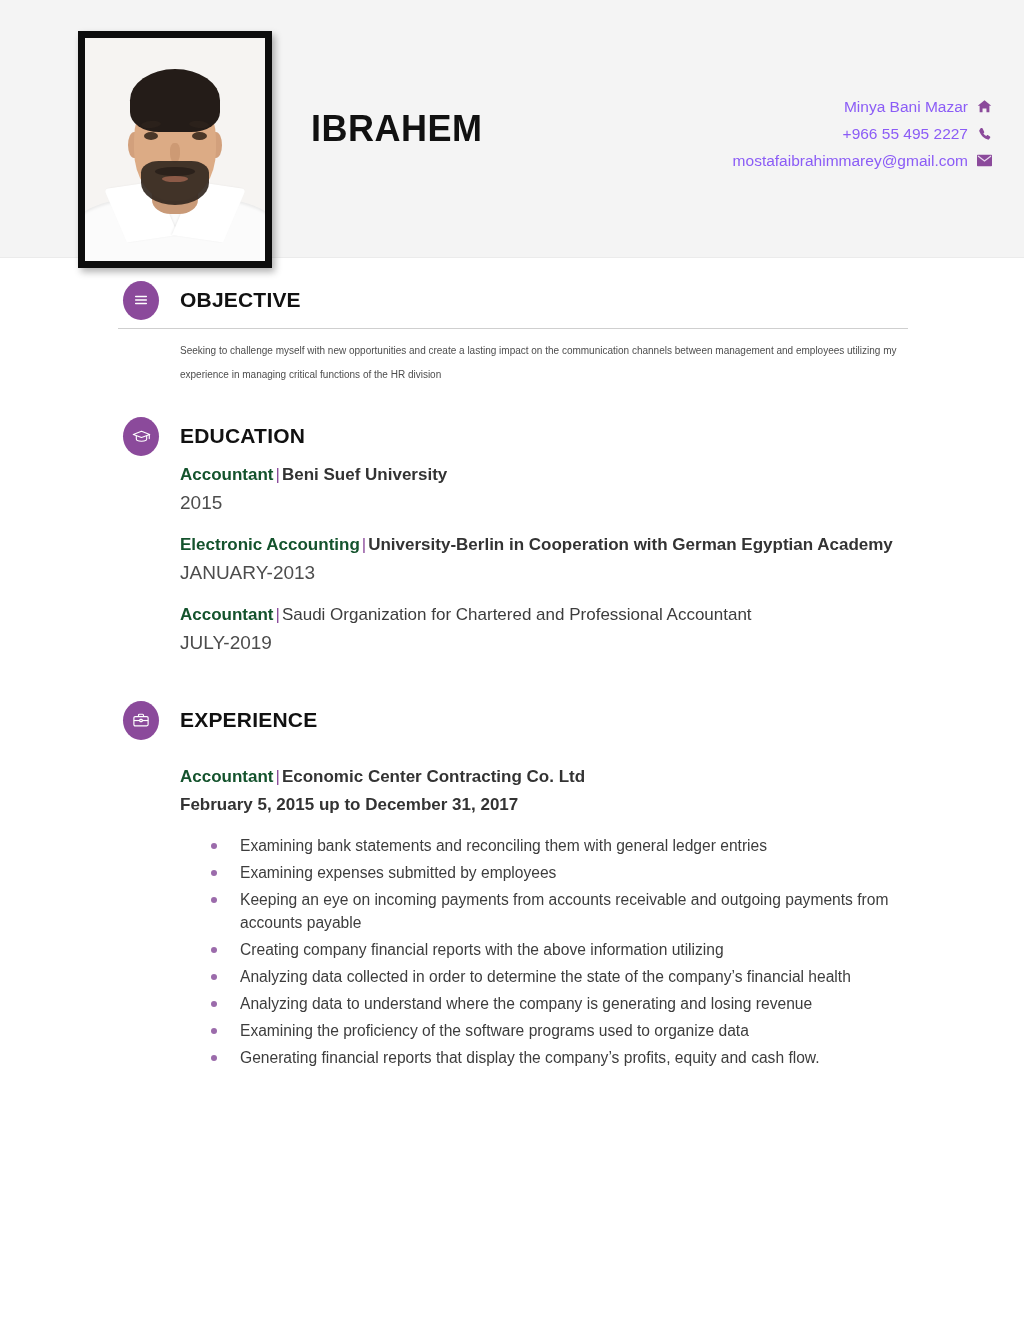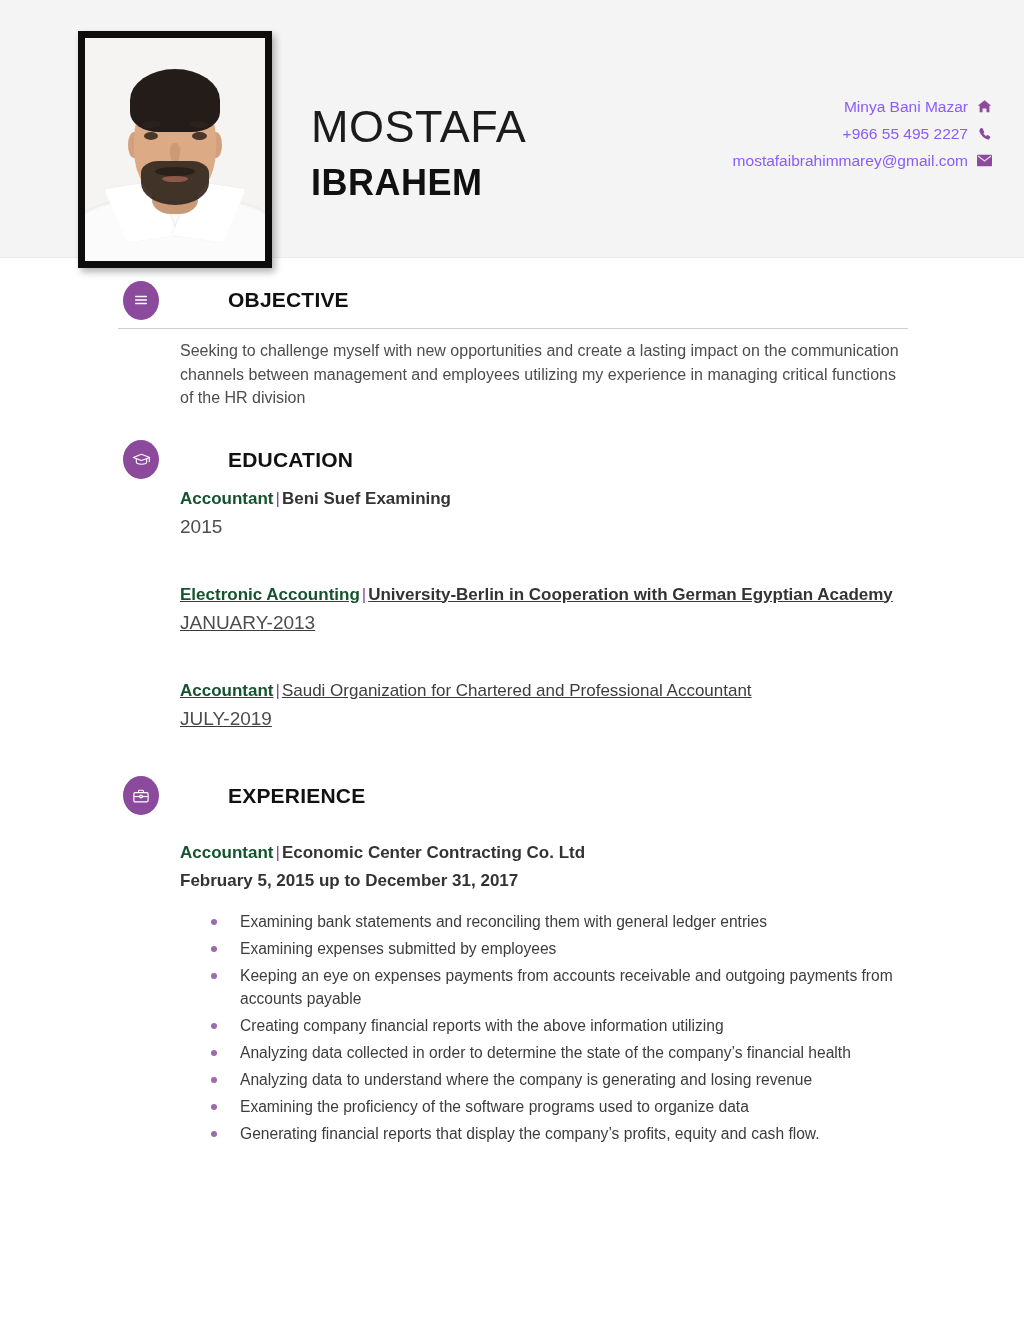--- a/index.html
+++ b/index.html
@@ -165,21 +165,20 @@
     left: 0; top: 258px;
     width: 1024px;
   }
   .section { position: relative; }
 
   .sec-head {
     position: relative;
     display: flex;
     align-items: center;
     height: 44px;
-    padding-left: 48px;
   }
   .sec-badge {
     position: absolute;
     left: 123px;
     width: 36px;
     height: 39px;
     border-radius: 50%;
     background: #8b4a9b;
     display: flex;
     align-items: center;
@@ -201,28 +200,28 @@
     height: 1px;
     background: #cfcfcf;
   }
 
   .sec-body {
     margin-left: 180px;
     width: 730px;
   }
 
   .objective-text {
-    font-size: 16px;
+    font-size: 10px;
     line-height: 23.5px;
     color: #4d4d4d;
     margin-top: 10px;
   }
 
   .edu-entry { margin-top: 4px; }
-  .edu-entry.gap { margin-top: 42px; text-decoration: underline; }
+  .edu-entry.gap { margin-top: 16px; }
   .entry-title {
     font-size: 17px;
     line-height: 26px;
     color: #333333;
     font-weight: 700;
   }
   .entry-title.light { font-weight: 400; color:#3d3d3d; }
   .entry-role {
     color: #14532d;
     font-weight: 700;
@@ -290,21 +289,20 @@
       <div class="p-eyeR"></div>
       <div class="p-nose"></div>
       <div class="p-beard"></div>
       <div class="p-stache"></div>
       <div class="p-mouth"></div>
     </div>
   </div>
 </div>
 
 <div class="name-block">
-  <div class="name-first">MOSTAFA</div>
   <div class="name-last">IBRAHEM</div>
 </div>
 
 <div class="contact-block">
 
   <div class="contact-row">
     <span>Minya Bani Mazar</span>
     <span class="contact-ico">
       <svg width="15" height="15" viewBox="0 0 16 16" fill="currentColor">
         <path d="M8 1.2 0.8 7.2h2V14h3.1V10.1h4.2V14h3.1V7.2h2L8 1.2z"></path>
@@ -360,21 +358,21 @@
           <path d="M5 7.4v3.6c0 1.4 2.7 2.5 6 2.5s6-1.1 6-2.5V7.4"></path>
           <line x1="20" y1="5.8" x2="20" y2="10.4" stroke-linecap="round"></line>
         </svg>
       </div>
       <div class="sec-title">EDUCATION</div>
     </div>
     <div class="sec-body" style="margin-top:2px;">
 
       <div class="edu-entry">
         <div class="entry-title">
-          <span class="entry-role">Accountant</span><span class="entry-sep">|</span><span>Beni Suef Examining</span>
+          <span class="entry-role">Accountant</span><span class="entry-sep">|</span><span>Beni Suef University</span>
         </div>
         <div class="entry-date">2015</div>
       </div>
 
       <div class="edu-entry gap">
         <div class="entry-title">
           <span class="entry-role">Electronic Accounting</span><span class="entry-sep">|</span><span>University-Berlin in Cooperation with German Egyptian Academy</span>
         </div>
         <div class="entry-date">JANUARY-2013</div>
       </div>
@@ -405,21 +403,21 @@
 
       <div class="exp-entry">
         <div class="entry-title">
           <span class="entry-role">Accountant</span><span class="entry-sep">|</span><span>Economic Center Contracting Co. Ltd</span>
         </div>
         <div class="entry-date bold">February 5, 2015 up to December 31, 2017</div>
 
         <ul class="bullets">
           <li><span class="btext">Examining bank statements and reconciling them with general ledger entries</span></li>
           <li><span class="btext">Examining expenses submitted by employees</span></li>
-          <li><span class="btext">Keeping an eye on expenses payments from accounts receivable and outgoing payments from accounts payable</span></li>
+          <li><span class="btext">Keeping an eye on incoming payments from accounts receivable and outgoing payments from accounts payable</span></li>
           <li><span class="btext">Creating company financial reports with the above information utilizing</span></li>
           <li><span class="btext">Analyzing data collected in order to determine the state of the company’s financial health</span></li>
           <li><span class="btext">Analyzing data to understand where the company is generating and losing revenue</span></li>
           <li><span class="btext">Examining the proficiency of the software programs used to organize data</span></li>
           <li><span class="btext">Generating financial reports that display the company’s profits, equity and cash flow.</span></li>
         </ul>
       </div>
 
     </div>
   </div>

